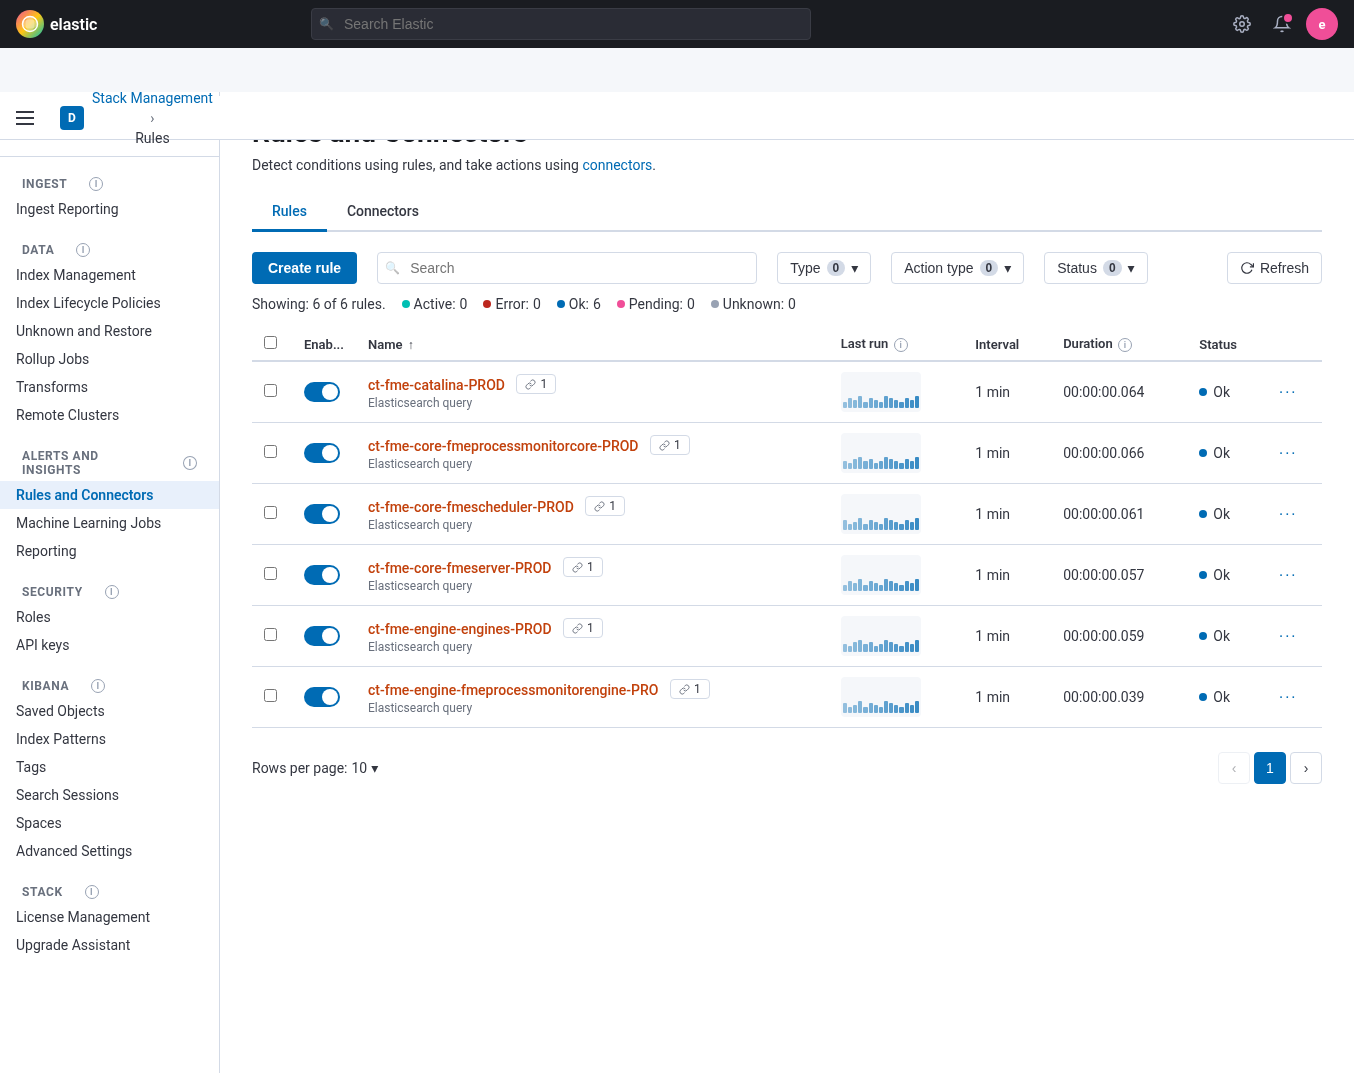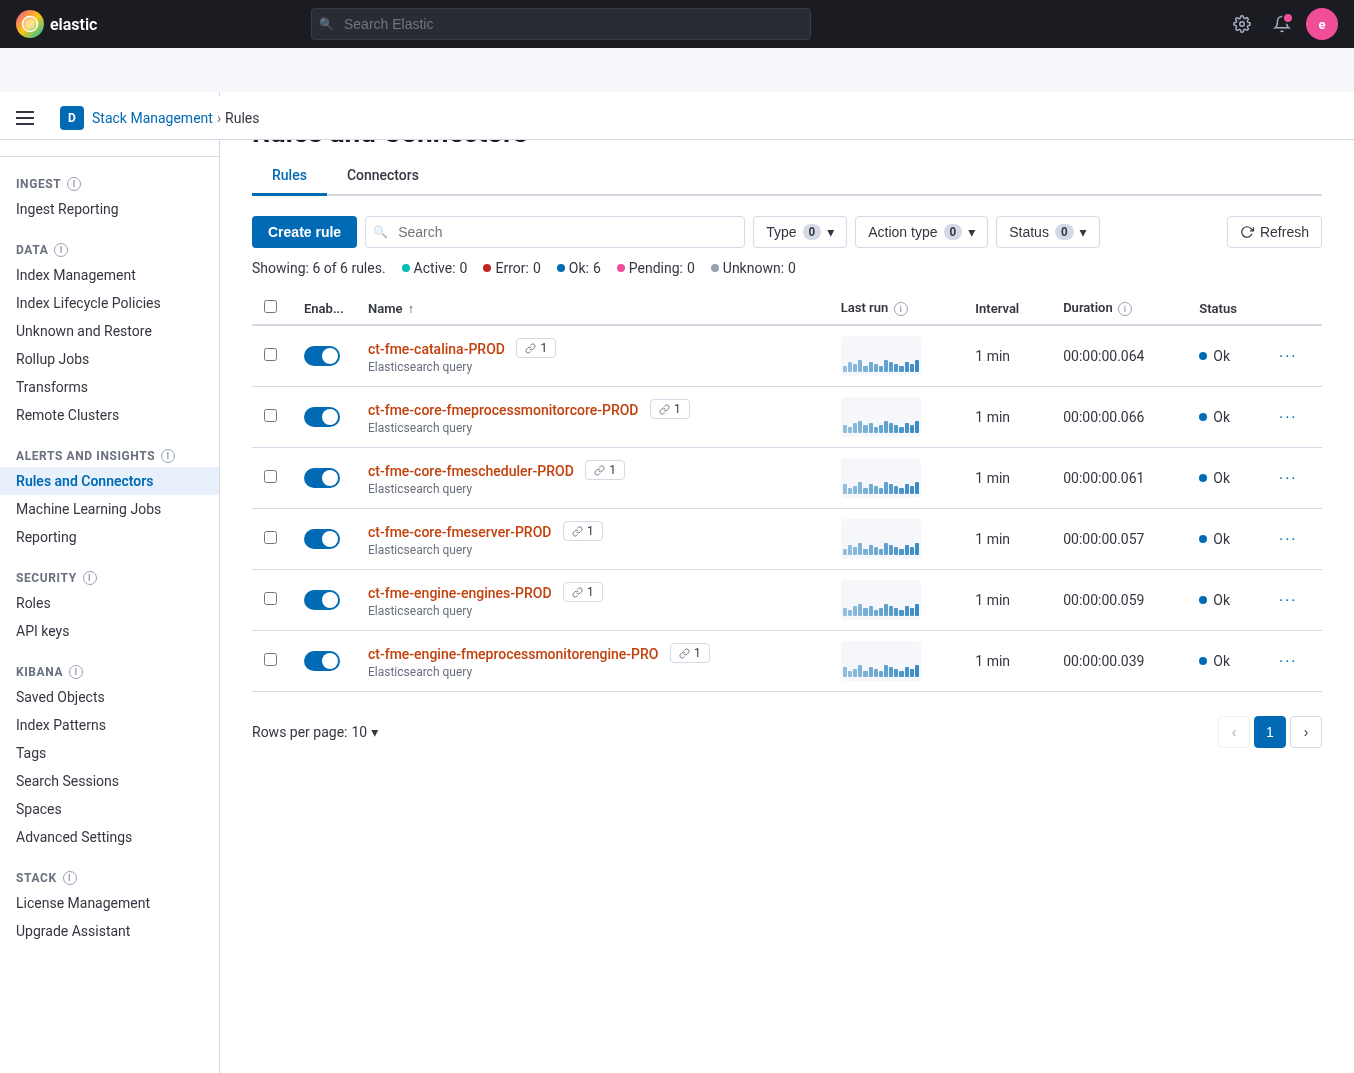--- a/index.html
+++ b/index.html
@@ -123,20 +123,21 @@
       border-radius: 4px;
       display: flex; align-items: center; justify-content: center;
       color: #fff;
       font-size: 12px; font-weight: bold;
       margin-right: 8px;
     }
     .breadcrumb-items {
       display: flex;
       align-items: center;
       gap: 4px;
+      flex-direction: column;
     }
     .breadcrumb-item {
       color: #006BB4;
       font-size: 14px;
       cursor: pointer;
     }
     .breadcrumb-sep {
       color: #69707d;
       font-size: 14px;
     }
@@ -178,29 +179,29 @@
     }
     .sidebar-header-title {
       font-size: 16px;
       font-weight: 600;
       color: #343741;
     }
     .sidebar-section {
       padding: 8px 0;
     }
     .sidebar-section-title {
-      padding: 4px 16px;
+      padding: 4px 22px;
       font-size: 12px;
       font-weight: 700;
       color: #69707d;
       text-transform: uppercase;
       letter-spacing: 0.05em;
       display: flex;
       align-items: center;
-      gap: 4px;
+      gap: 20px;
     }
     .sidebar-item {
       padding: 6px 16px;
       font-size: 14px;
       color: #343741;
       cursor: pointer;
       display: block;
     }
     .sidebar-item.active {
       color: #006BB4;
@@ -276,21 +277,21 @@
     }
     .tab.active {
       color: #006BB4;
       border-bottom: 3px solid #006BB4;
     }
 
     
     .toolbar {
       display: flex;
       align-items: center;
-      gap: 8px;
+      gap: 20px;
       margin-bottom: 12px;
     }
     .create-rule-btn {
       background: #006BB4;
       color: #fff;
       border: none;
       border-radius: 4px;
       padding: 8px 16px;
       font-size: 14px;
       font-weight: 600;
@@ -643,20 +644,23 @@
     <div class="page-header">
       <h1 class="page-title">Rules and Connectors</h1>
       <div class="doc-link">
         <svg width="16" height="16" viewBox="0 0 24 24" fill="none" stroke="#006BB4" stroke-width="2">
           <circle cx="12" cy="12" r="10"></circle>
             <path d="M12 16v-4M12 8h.01"></path>
         </svg>
         <span>Documentation</span>
       </div>
     </div>
+    <p class="page-subtitle">
+      Detect conditions using rules, and take actions using <a>connectors</a>.
+    </p>
 
     <div class="tabs">
       <div class="tab active">Rules</div>
       <div class="tab">Connectors</div>
     </div>
 
     <div class="toolbar">
       <button class="create-rule-btn">Create rule</button>
       <div class="search-input-wrapper">
         <input type="text" placeholder="Search" style="">

